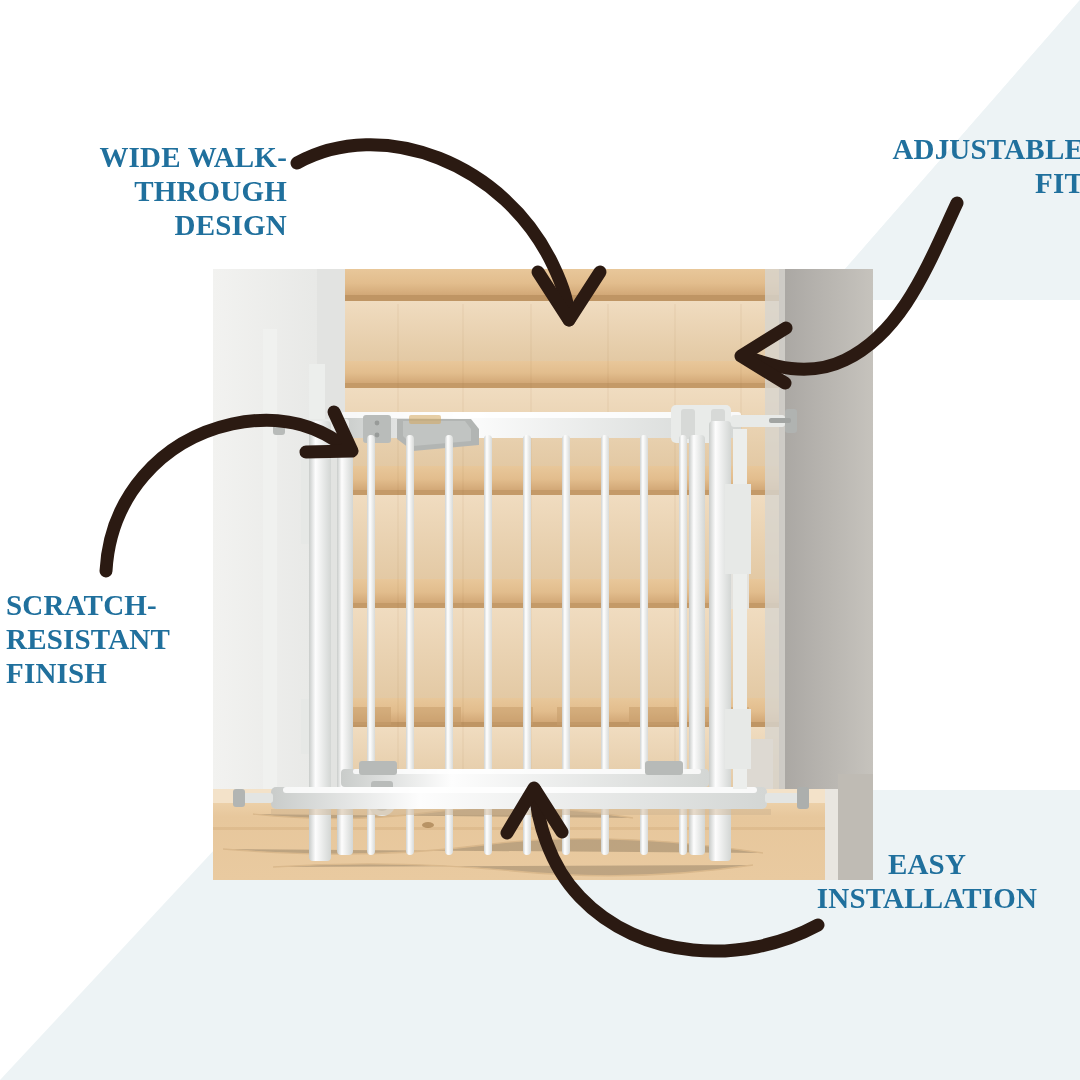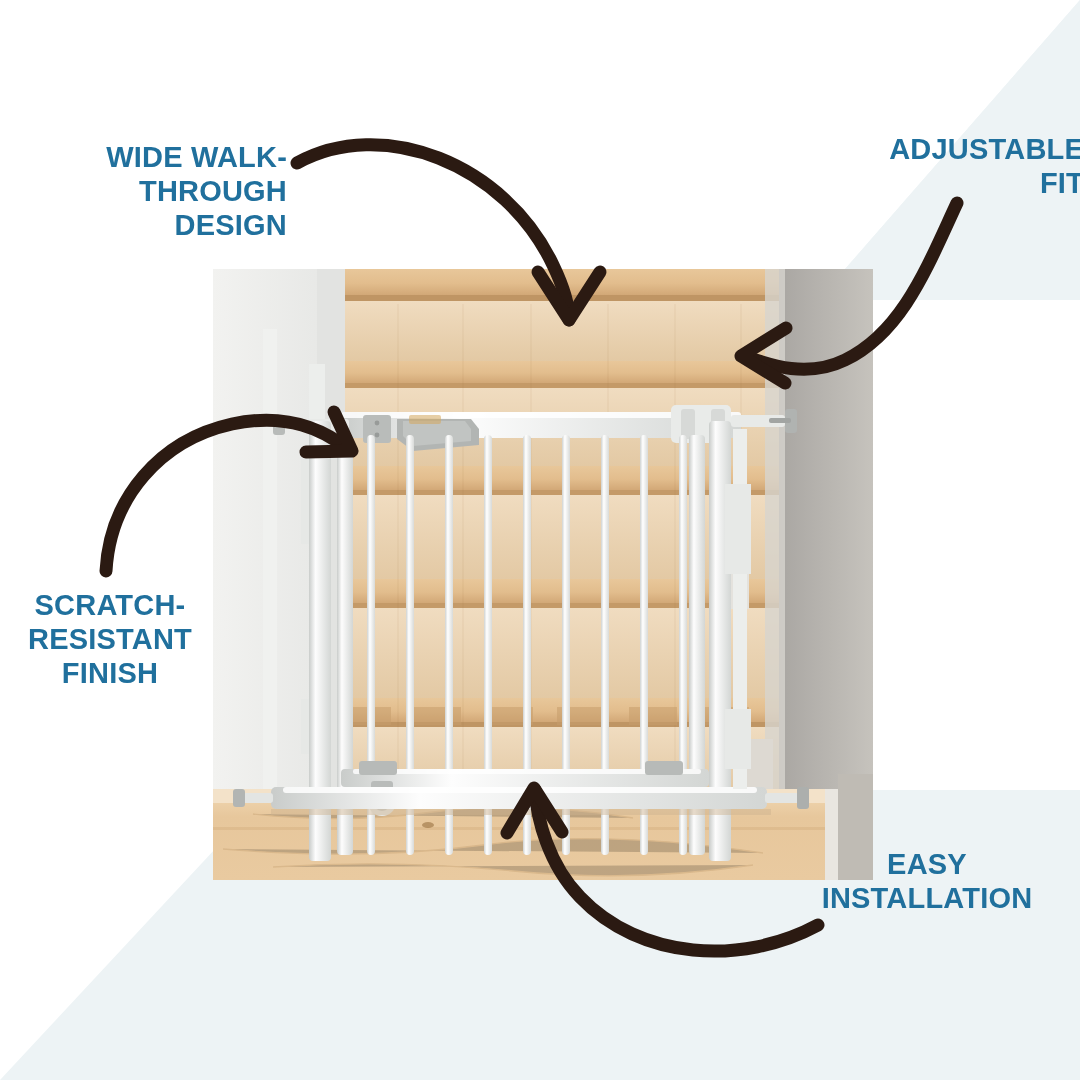--- a/index.html
+++ b/index.html
@@ -6,21 +6,21 @@
     margin: 0;
     padding: 0;
     background: #ffffff;
   }
   #canvas {
     position: relative;
     width: 1080px;
     height: 1080px;
     background: #ffffff;
     overflow: hidden;
-    font-family: Liberation Sans, sans-serif;
+    font-family: Liberation Serif, serif;
   }
 
   
   .wedge { position: absolute; pointer-events: none; }
   #wedge-tr { top: 0; right: 0; width: 320px; height: 300px; }
   #wedge-bl { left: 0; bottom: 0; width: 1080px; height: 290px; }
 
   
   #photo-frame {
     position: absolute;
@@ -38,21 +38,21 @@
     position: absolute;
     font-weight: bold;
     font-size: 29px;
     line-height: 1.18;
     letter-spacing: 0.2px;
     color: #20709d;
     white-space: pre-line;
   }
   #label-wide        { left: 57px;  top: 140px; width: 230px; text-align: right; }
   #label-adjustable  { left: 844px; top: 132px; width: 240px; text-align: right; }
-  #label-scratch     { left: 6px;   top: 588px; width: 208px; text-align: center; }
+  #label-scratch     { left: 6px;   top: 588px; width: 208px; text-align: left; }
   #label-easy        { left: 802px; top: 847px; width: 250px; text-align: center; }
 
   
   #arrows {
     position: absolute;
     left: 0; top: 0;
     width: 1080px; height: 1080px;
     pointer-events: none;
   }
   .arrow-stroke {

